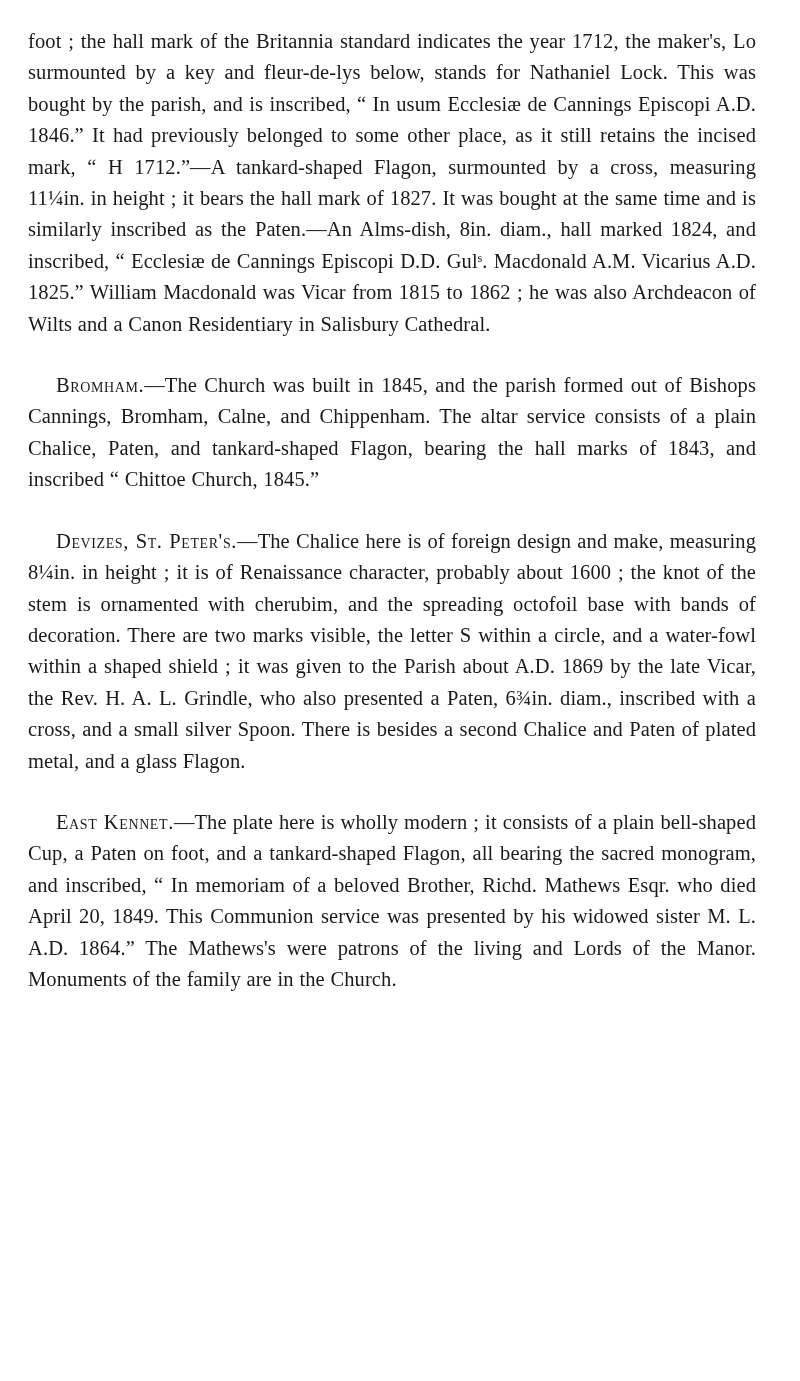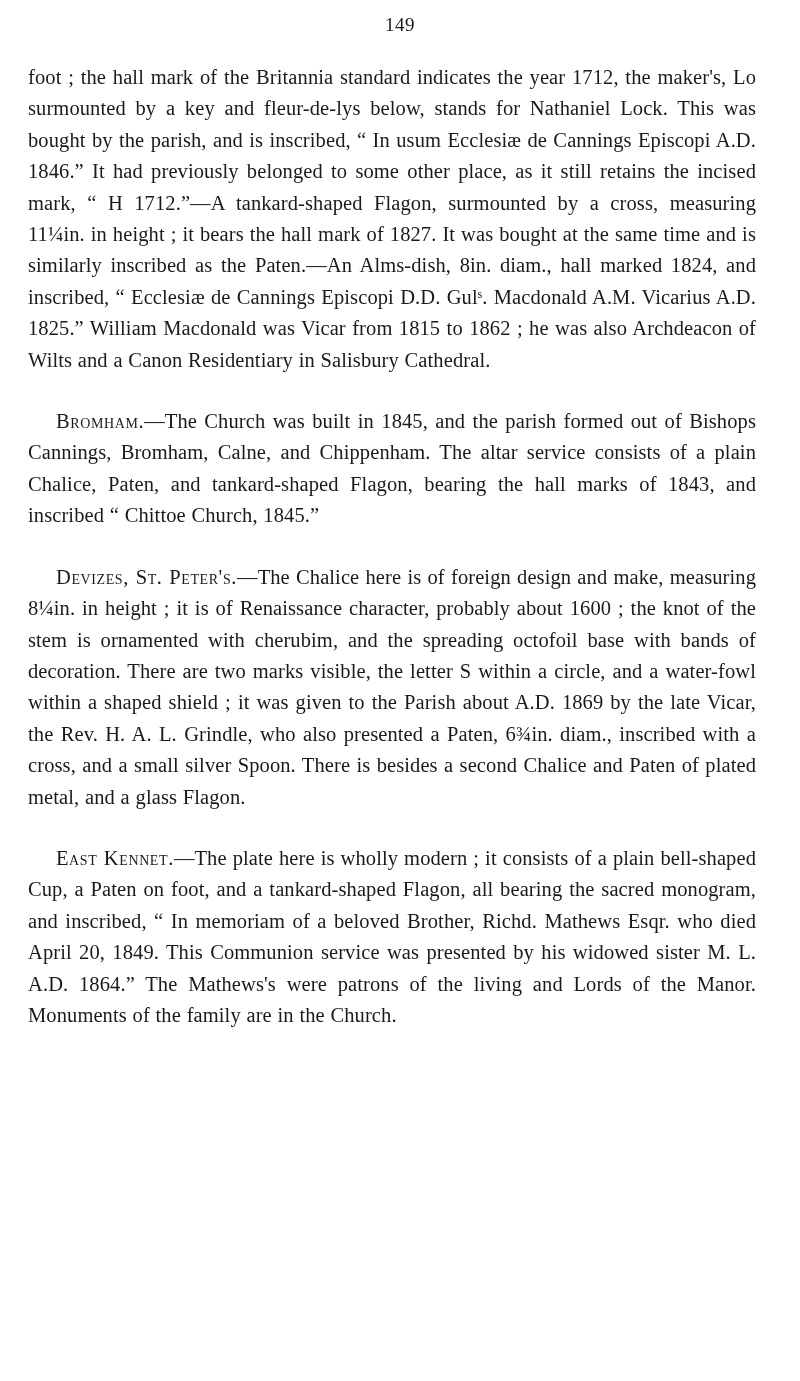--- a/index.html
+++ b/index.html
@@ -56,21 +56,20 @@
   }
   .oldnum {
     font-family: "Liberation Serif", serif;
   }
 </style>
 </head>
 <body>
 
 <div class="page">
 
-  <div class="page-number oldnum">149</div>
 
   <div class="body-col">
 
     <p class="para"><span>foot ; the hall mark of the Britannia standard indicates the year 1712, the maker's, Lo surmounted by a key and fleur-de-lys below, stands for Nathaniel Lock.   This was bought by the parish, and is inscribed, “ In usum Ecclesiæ de Cannings Episcopi A.D. 1846.” It had previously belonged to some other place, as it still retains the incised mark, “ H 1712.”—A tankard-shaped Flagon, surmounted by a cross, measuring 11¼in. in height ; it bears the hall mark of 1827.   It was bought at the same time and is similarly inscribed as the Paten.—An Alms-dish, 8in. diam., hall marked 1824, and inscribed, “ Ecclesiæ de Cannings Episcopi D.D. Gulˢ. Macdonald A.M. Vicarius A.D. 1825.”   William Macdonald was Vicar from 1815 to 1862 ; he was also Archdeacon of Wilts and a Canon Residentiary in Salisbury Cathedral.</span></p>
 
     <p class="para indent"><span class="smallcaps">Bromham.</span><span>—The Church was built in 1845, and the parish formed out of Bishops Cannings, Bromham, Calne, and Chippenham.   The altar service consists of a plain Chalice, Paten, and tankard-shaped Flagon, bearing the hall marks of 1843, and inscribed “ Chittoe Church, 1845.”</span></p>
 
     <p class="para indent"><span class="smallcaps">Devizes, St. Peter's.</span><span>—The Chalice here is of foreign design and make, measuring 8¼in. in height ; it is of Renaissance character, probably about 1600 ; the knot of the stem is ornamented with cherubim, and the spreading octofoil base with bands of decoration.   There are two marks visible, the letter S within a circle, and a water-fowl within a shaped shield ; it was given to the Parish about A.D. 1869 by the late Vicar, the Rev. H. A. L. Grindle, who also presented a Paten, 6¾in. diam., inscribed with a cross, and a small silver Spoon.   There is besides a second Chalice and Paten of plated metal, and a glass Flagon.</span></p>
 
     <p class="para indent"><span class="smallcaps">East Kennet.</span><span>—The plate here is wholly modern ; it consists of a plain bell-shaped Cup, a Paten on foot, and a tankard-shaped Flagon, all bearing the sacred monogram, and inscribed, “ In memoriam of a beloved Brother, Richd. Mathews Esqr. who died April 20, 1849.   This Communion service was presented by his widowed sister M. L. A.D. 1864.”   The Mathews's were patrons of the living and Lords of the Manor.   Monuments of the family are in the Church.</span></p>

